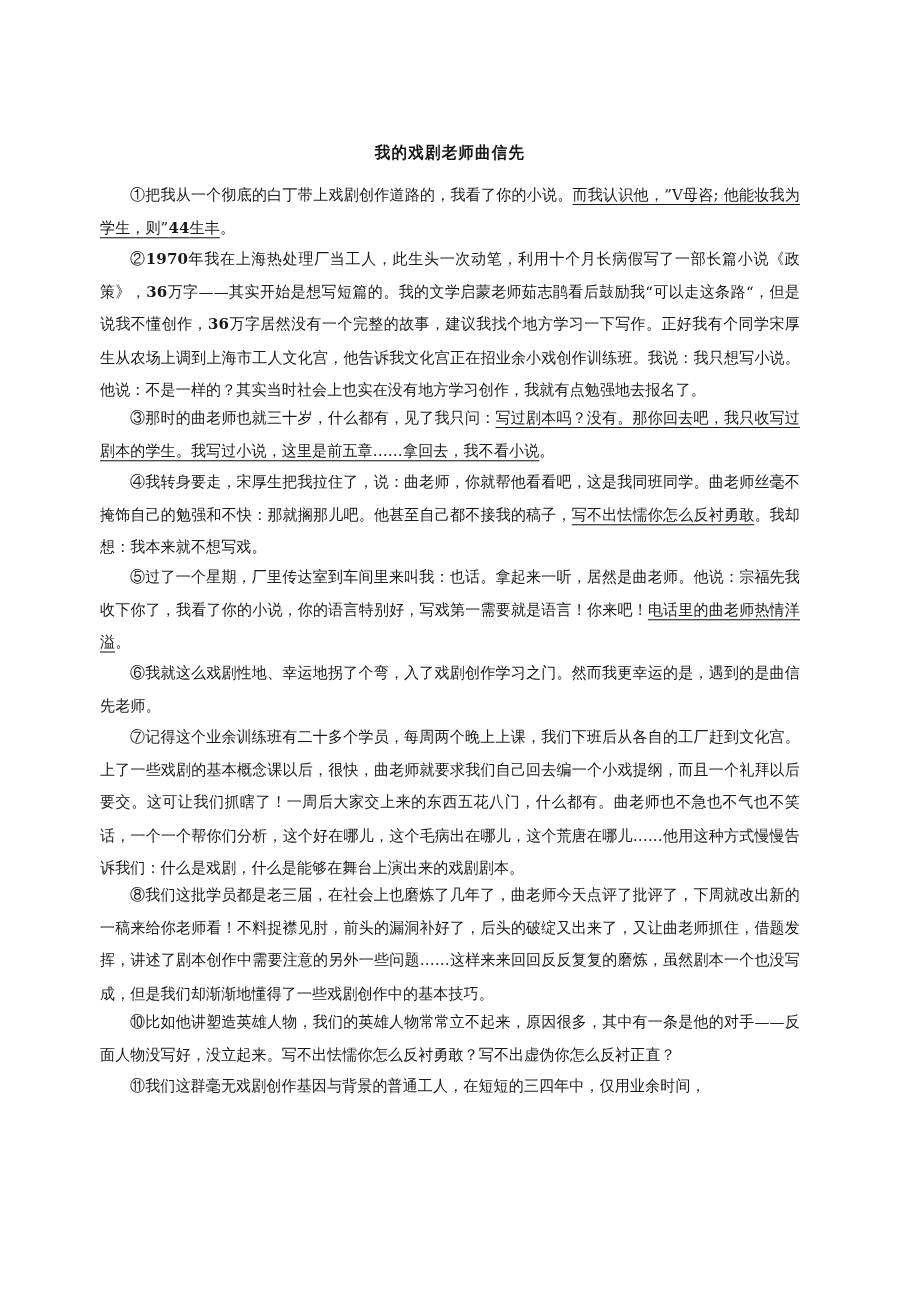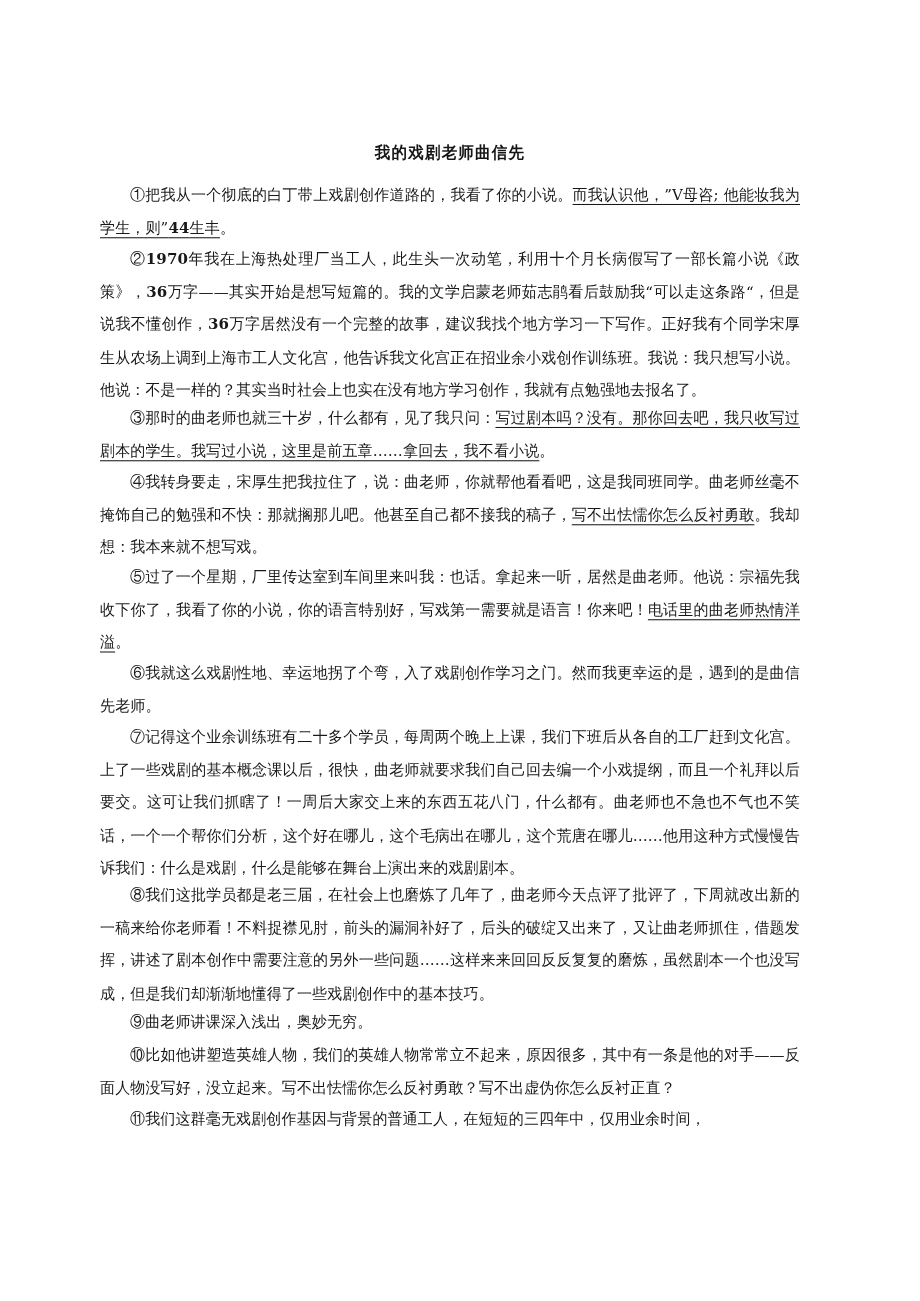--- a/index.html
+++ b/index.html
@@ -87,18 +87,17 @@
     <div class="doc-title">我的戏剧老师曲信先</div>
     <div id="paragraph-container">
         <div class="para"><span>①</span><span>把我从一个彻底的白丁带上戏剧创作道路的，我看了你的小说。</span><span class="u">而我认识他，”V母咨; 他能妆我为学生，则”</span><span class="u b">44</span><span class="u">生丰</span><span>。</span></div>
         <div class="para"><span>②</span><span class="b">1970</span><span>年我在上海热处理厂当工人，此生头一次动笔，利用十个月长病假写了一部长篇小说《政策》，</span><span class="b">36</span><span>万字——其实开始是想写短篇的。我的文学启蒙老师茹志鹃看后鼓励我“可以走这条路“，但是说我不懂创作，</span><span class="b">36</span><span>万字居然没有一个完整的故事，建议我找个地方学习一下写作。正好我有个同学宋厚生从农场上调到上海市工人文化宫，他告诉我文化宫正在招业余小戏创作训练班。我说：我只想写小说。他说：不是一样的？其实当时社会上也实在没有地方学习创作，我就有点勉强地去报名了。</span></div>
         <div class="para"><span>③</span><span>那时的曲老师也就三十岁，什么都有，见了我只问：</span><span class="u">写过剧本吗？没有。那你回去吧，我只收写过剧本的学生。我写过小说，这里是前五章……拿回去，我不看小说</span><span>。</span></div>
         <div class="para"><span>④</span><span>我转身要走，宋厚生把我拉住了，说：曲老师，你就帮他看看吧，这是我同班同学。曲老师丝毫不掩饰自己的勉强和不快：那就搁那儿吧。他甚至自己都不接我的稿子，</span><span class="u">写不出怯懦你怎么反衬勇敢</span><span>。我却想：我本来就不想写戏。</span></div>
         <div class="para"><span>⑤</span><span>过了一个星期，厂里传达室到车间里来叫我：也话。拿起来一听，居然是曲老师。他说：宗福先我收下你了，我看了你的小说，你的语言特别好，写戏第一需要就是语言！你来吧！</span><span class="u">电话里的曲老师热情洋溢</span><span>。</span></div>
         <div class="para"><span>⑥</span><span>我就这么戏剧性地、幸运地拐了个弯，入了戏剧创作学习之门。然而我更幸运的是，遇到的是曲信先老师。</span></div>
         <div class="para"><span>⑦</span><span>记得这个业余训练班有二十多个学员，每周两个晚上上课，我们下班后从各自的工厂赶到文化宫。上了一些戏剧的基本概念课以后，很快，曲老师就要求我们自己回去编一个小戏提纲，而且一个礼拜以后要交。这可让我们抓瞎了！一周后大家交上来的东西五花八门，什么都有。曲老师也不急也不气也不笑话，一个一个帮你们分析，这个好在哪儿，这个毛病出在哪儿，这个荒唐在哪儿……他用这种方式慢慢告诉我们：什么是戏剧，什么是能够在舞台上演出来的戏剧剧本。</span></div>
         <div class="para"><span>⑧</span><span>我们这批学员都是老三届，在社会上也磨炼了几年了，曲老师今天点评了批评了，下周就改出新的一稿来给你老师看！不料捉襟见肘，前头的漏洞补好了，后头的破绽又出来了，又让曲老师抓住，借题发挥，讲述了剧本创作中需要注意的另外一些问题……这样来来回回反反复复的磨炼，虽然剧本一个也没写成，但是我们却渐渐地懂得了一些戏剧创作中的基本技巧。</span></div>
-        <div class="para"><span>⑨</span><span>曲老师讲课深入浅出，奥妙无穷。</span></div>
         <div class="para"><span>⑩</span><span>比如他讲塑造英雄人物，我们的英雄人物常常立不起来，原因很多，其中有一条是他的对手——反面人物没写好，没立起来。写不出怯懦你怎么反衬勇敢？写不出虚伪你怎么反衬正直？</span></div>
         <div class="para"><span>⑪</span><span>我们这群毫无戏剧创作基因与背景的普通工人，在短短的三四年中，仅用业余时间，</span></div>
       </div>
   </div>
 </div>
 
 </body></html>

